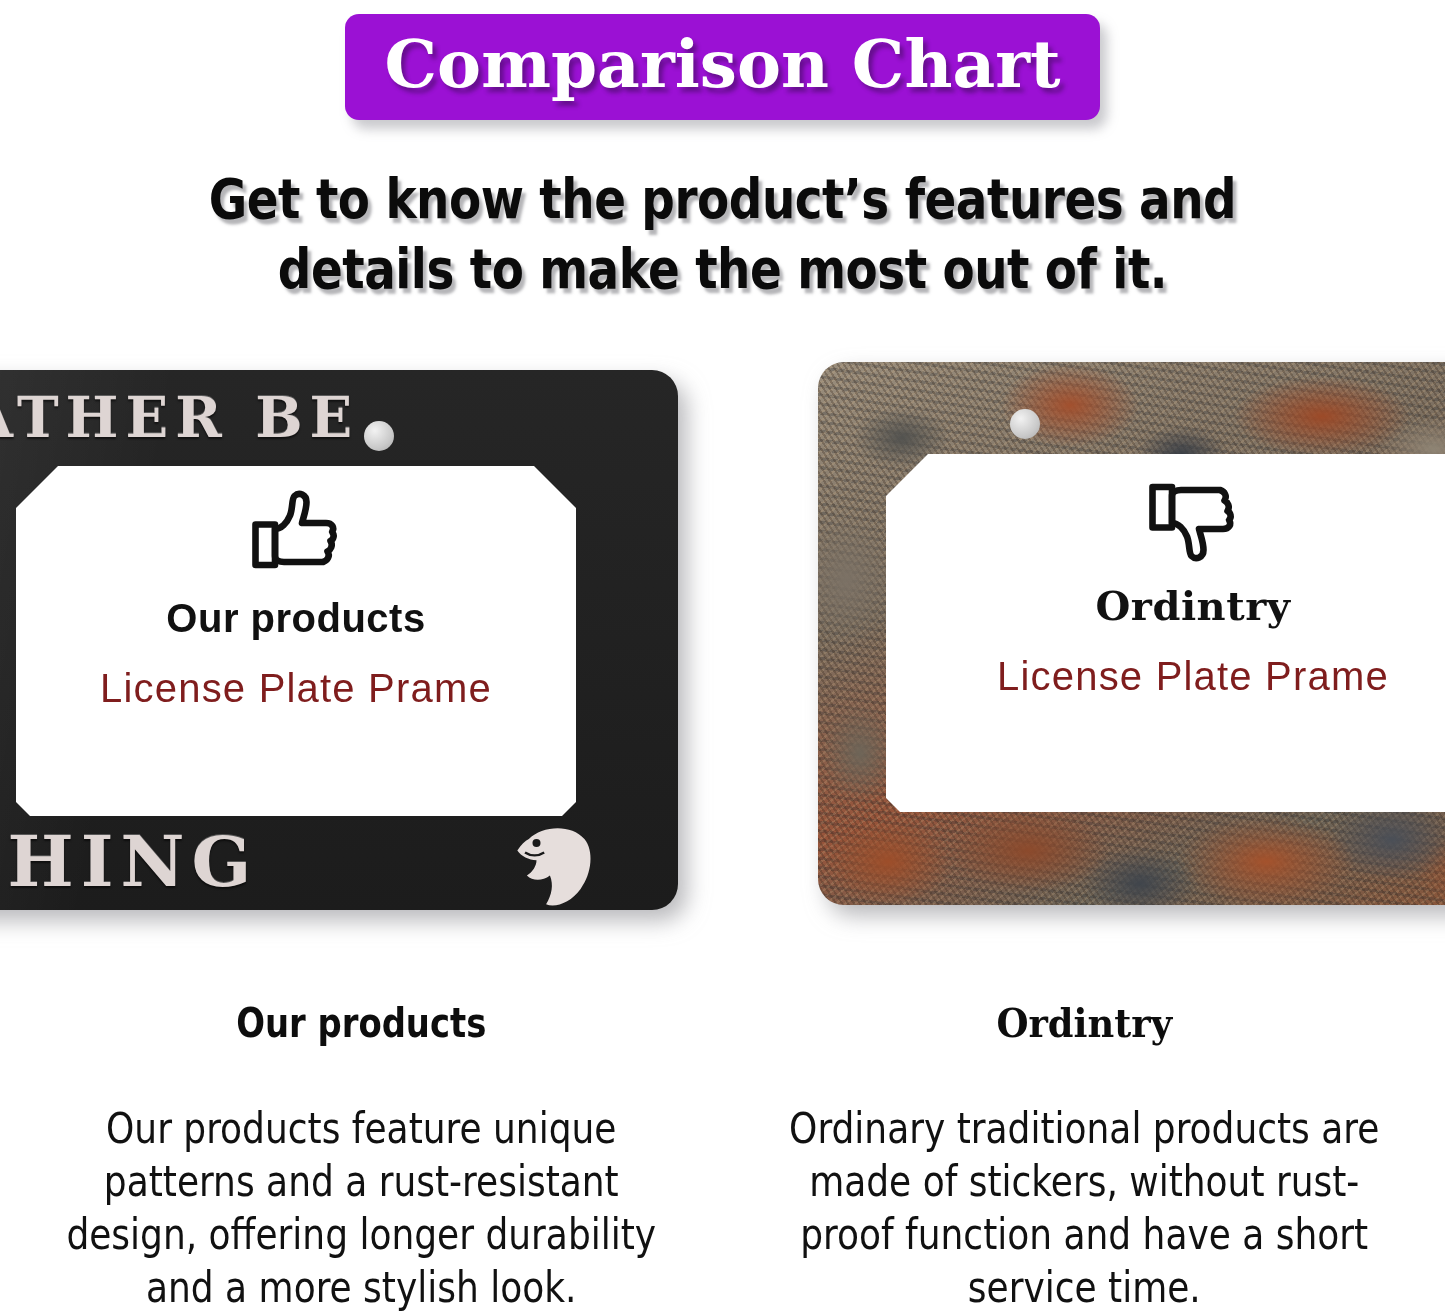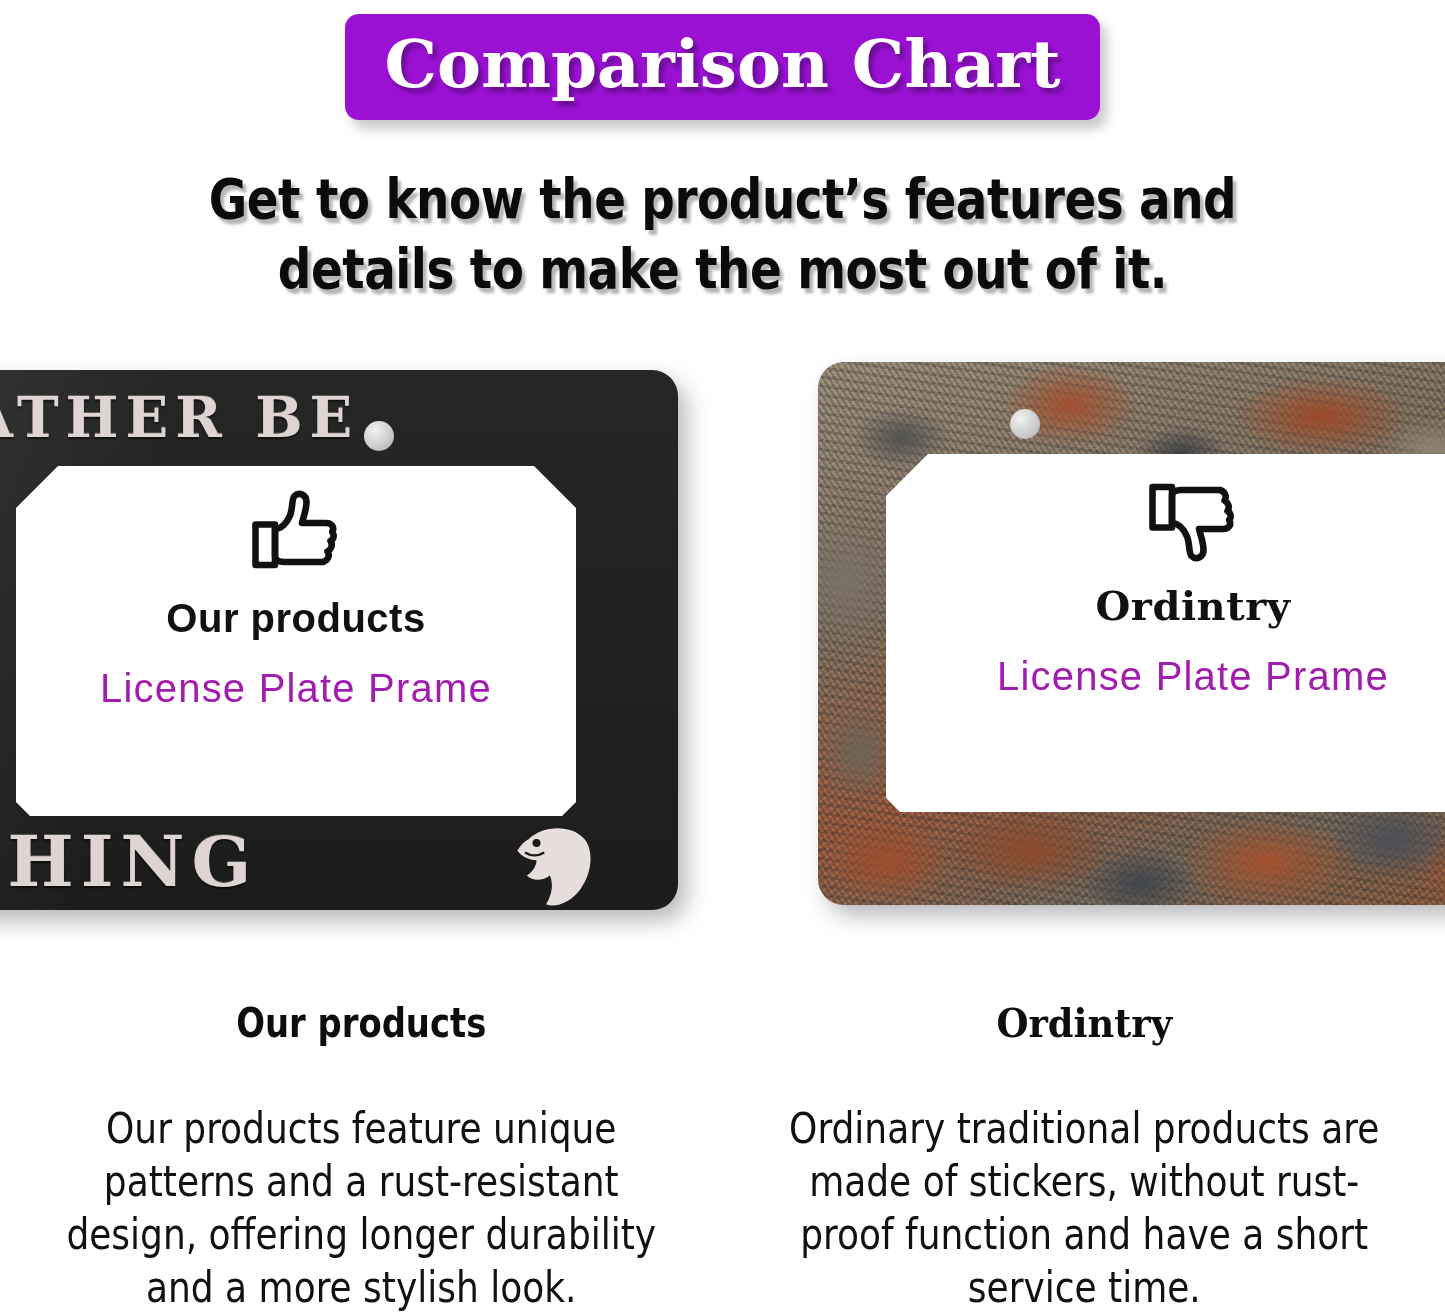--- a/index.html
+++ b/index.html
@@ -199,21 +199,21 @@
     font-family: "DejaVu Serif", "Liberation Serif", serif;
     font-weight: 700;
     letter-spacing: 0.5px;
   }
   .label-sub {
     margin-top: 22px;
     font-family: "Liberation Sans", sans-serif;
     font-weight: 300;
     font-size: 40px;
     line-height: 48px;
-    color: #a21caf;
+    color: #7f1d1d;
     letter-spacing: 1.2px;
     white-space: nowrap;
   }
 
   
   .columns {
     position: absolute;
     left: 0; top: 990px;
     width: 1445px;
     height: 324px;

